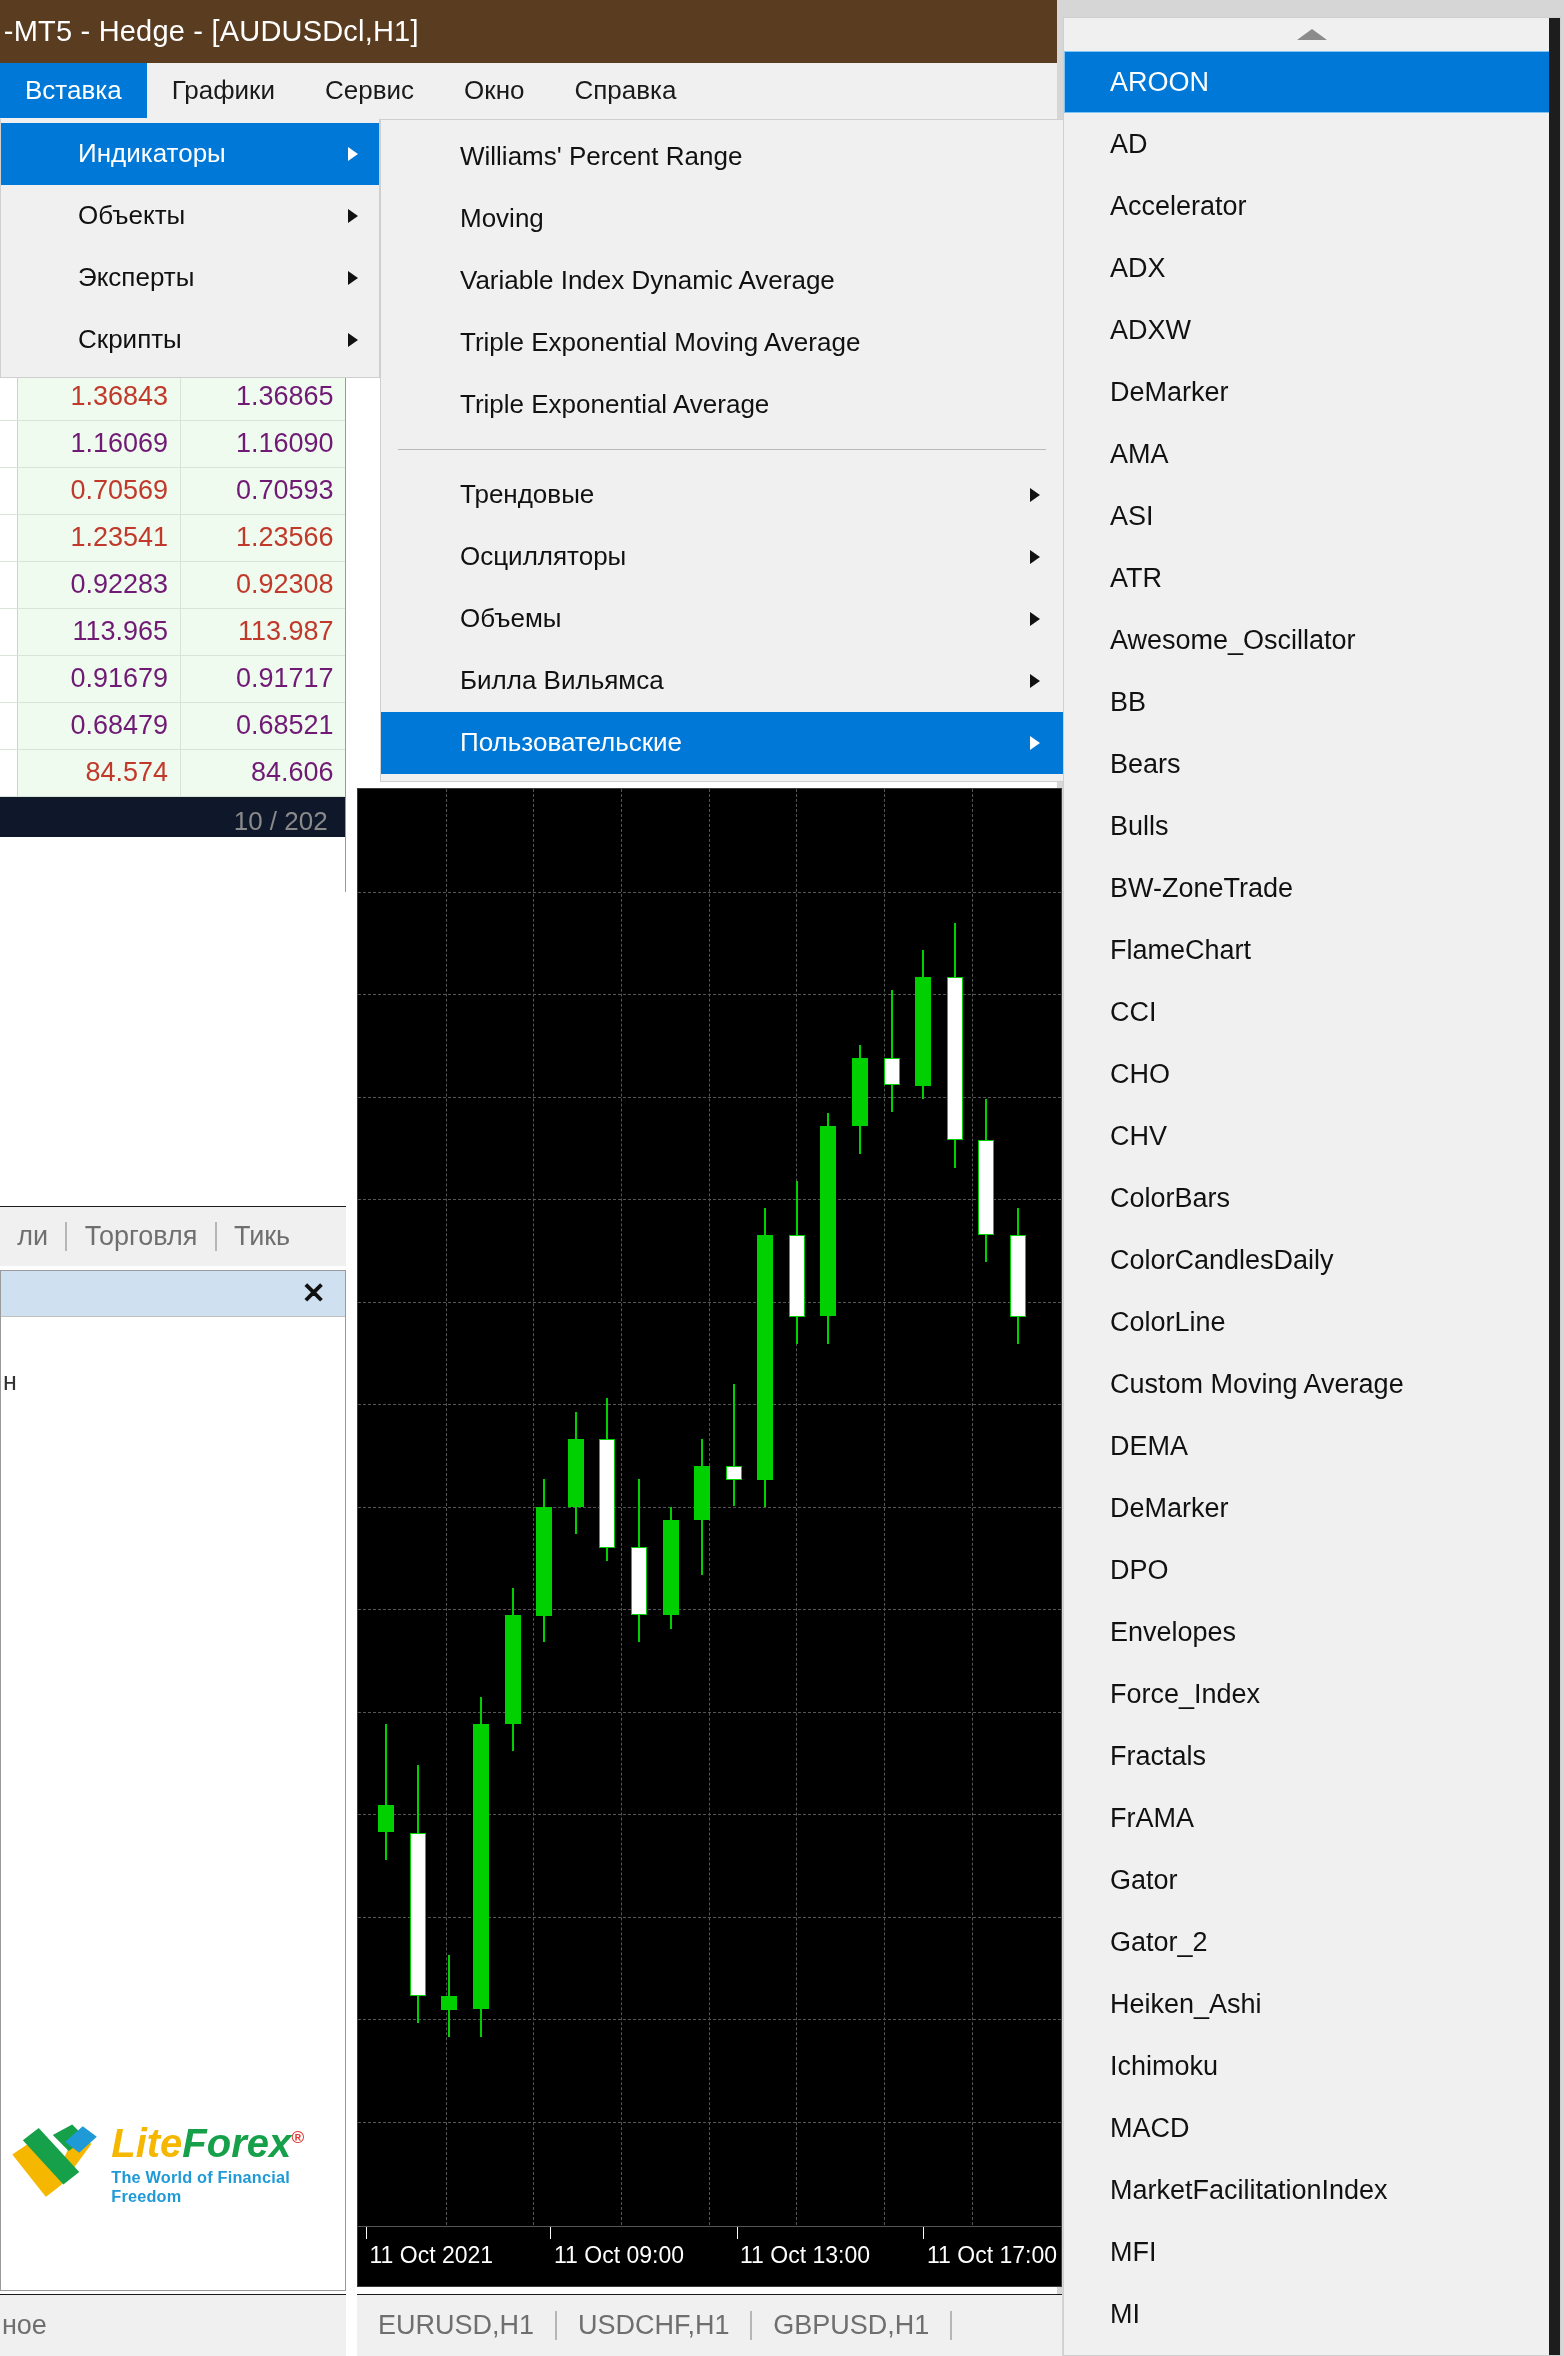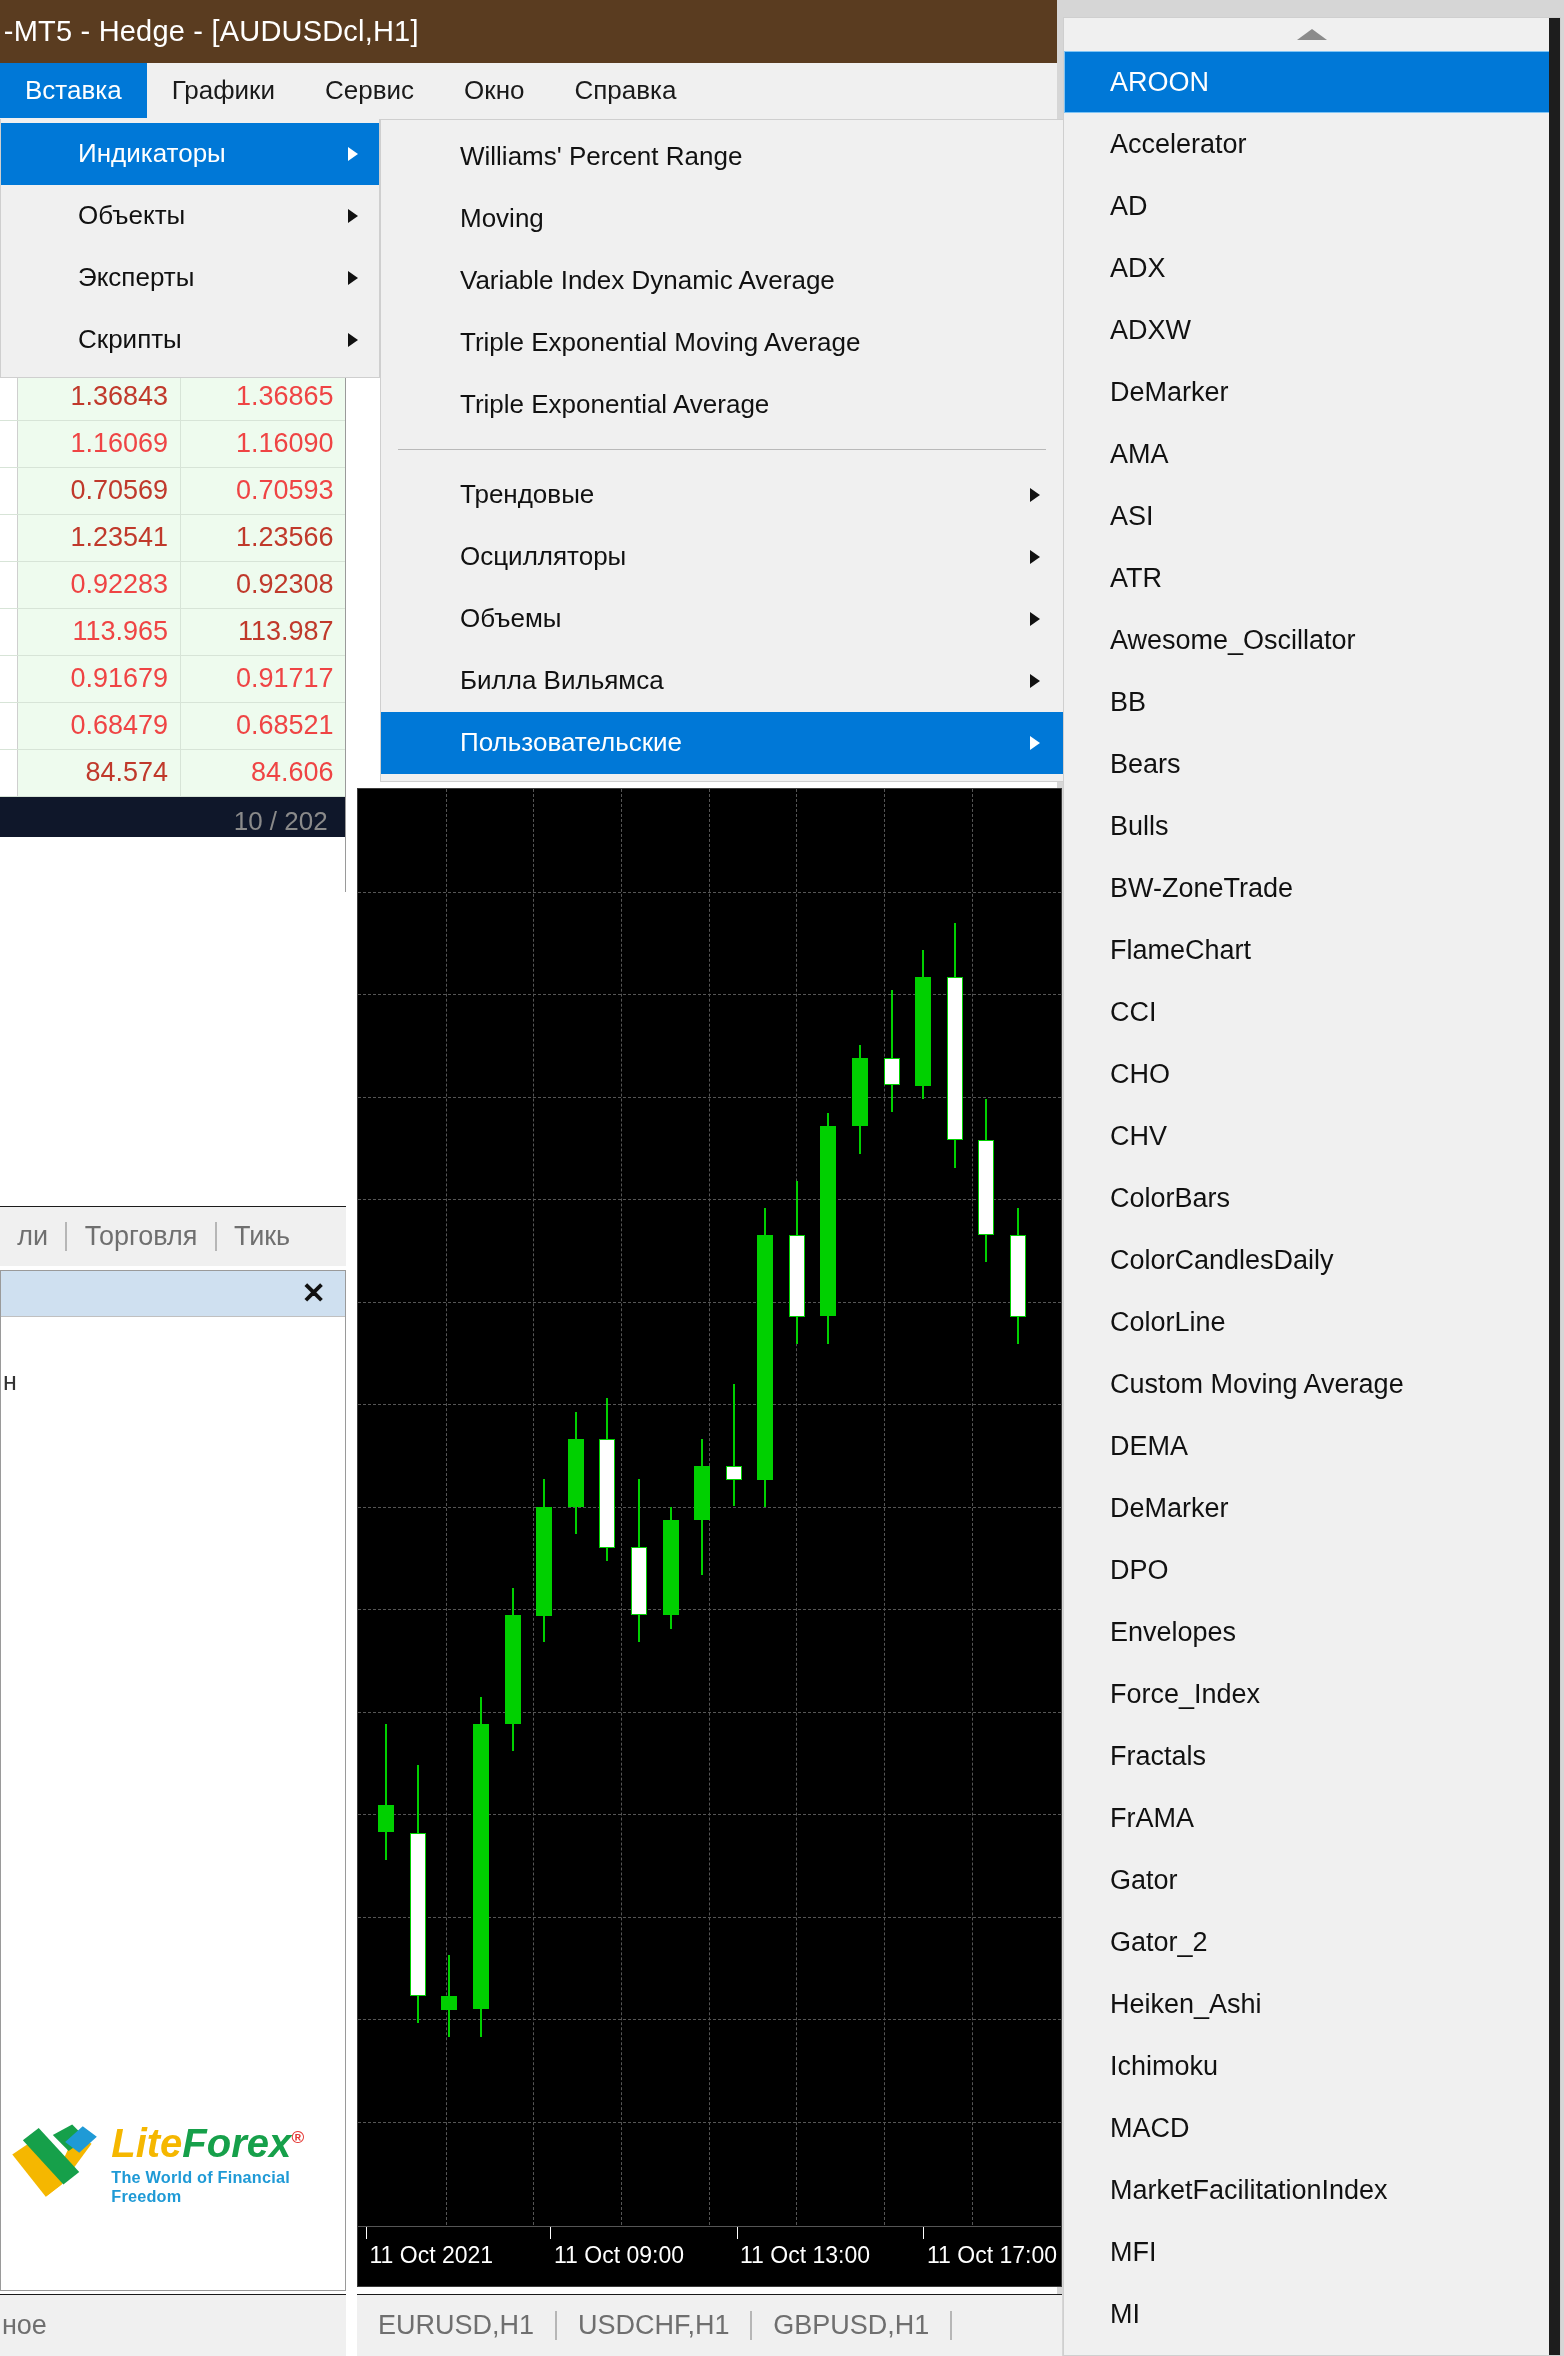--- a/index.html
+++ b/index.html
@@ -140,21 +140,21 @@
     border-bottom: 1px solid #d7e4d7;
     border-right: 1px solid #d7e4d7;
     text-align: right;
     font-size: 27px;
     padding-right: 11.5px;
     font-family: "Liberation Sans", sans-serif;
   }
   .mw-table td.spacer { width: 17.3px; background: #ffffff; border-right: 1px solid #cfcfcf; }
   .mw-table td.bid { width: 163px; }
   .mw-table td.ask { width: 165px; border-right: none; }
-  .up { color: #ef4444; }
+  .up { color: #701a75; }
   .down { color: #c0392b; }
   .mw-count {
     text-align: right;
     font-size: 26px; color: #8a8a8a;
     padding: 9.6px 17.3px 0 0;
     background: #0f172a;
   }
 
   
   .left-tabs {
@@ -585,24 +585,24 @@
 
   <div class="menu3">
     <div class="scroll-up">
       <div class="tri"></div>
     </div>
     <div id="menu3-list">
         <div class="mi3 sel">
           <span>AROON</span>
         </div>
         <div class="mi3">
+          <span>AD</span>
+        </div>
+        <div class="mi3">
           <span>Accelerator</span>
-        </div>
-        <div class="mi3">
-          <span>AD</span>
         </div>
         <div class="mi3">
           <span>ADX</span>
         </div>
         <div class="mi3">
           <span>ADXW</span>
         </div>
         <div class="mi3">
           <span>DeMarker</span>
         </div>

